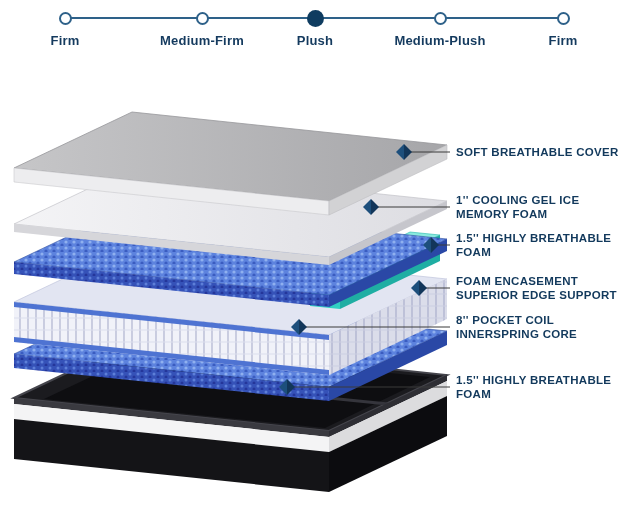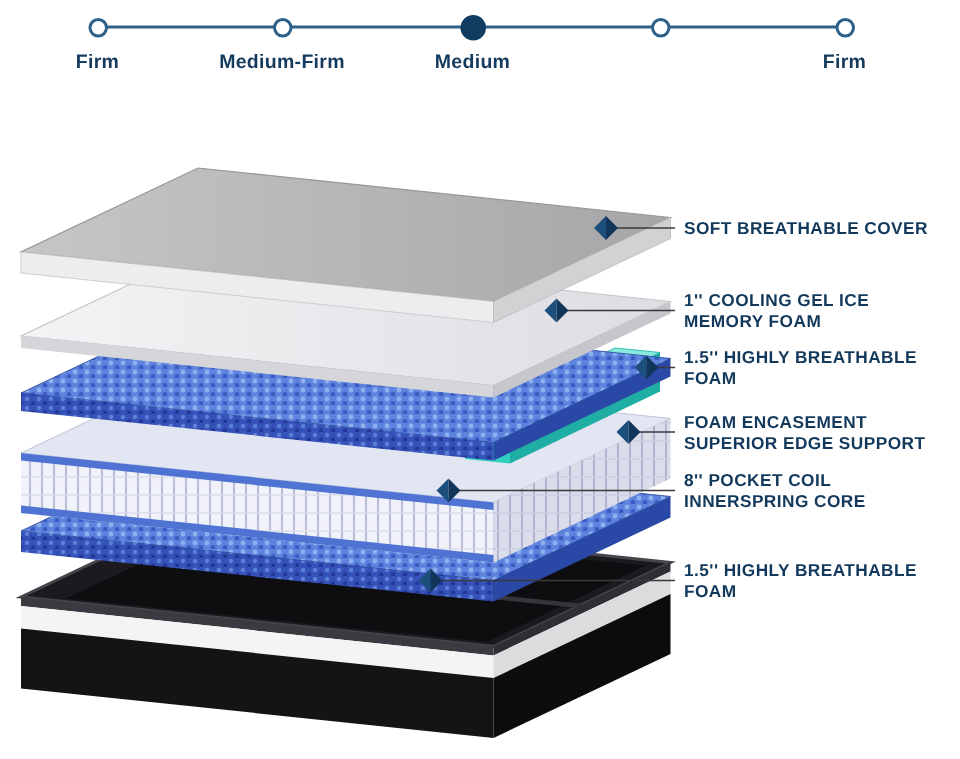--- a/index.html
+++ b/index.html
@@ -24,36 +24,37 @@
 
 <div class="selector">
   <div class="track"></div>
 
   <div class="step" style="left:65px">
     <div class="dotwrap">
         <div class="dot"></div>
       </div>
     <div class="step-label">Firm</div>
   </div>
-  <div class="step" style="left:188px">
+  <div class="step" style="left:202px">
     <div class="dotwrap">
         <div class="dot"></div>
       </div>
     <div class="step-label">Medium-Firm</div>
   </div>
   <div class="step" style="left:315px">
     <div class="dotwrap">
         <div class="dot selected"></div>
       </div>
-    <div class="step-label">Medium</div>
+    <div class="step-label">Plush</div>
   </div>
   <div class="step" style="left:440px">
     <div class="dotwrap">
         <div class="dot"></div>
       </div>
+    <div class="step-label">Medium-Plush</div>
   </div>
   <div class="step" style="left:563px">
     <div class="dotwrap">
         <div class="dot"></div>
       </div>
     <div class="step-label">Firm</div>
   </div>
 </div>
 
 <svg class="diagram-svg" width="640" height="506" viewBox="0 0 640 506">

